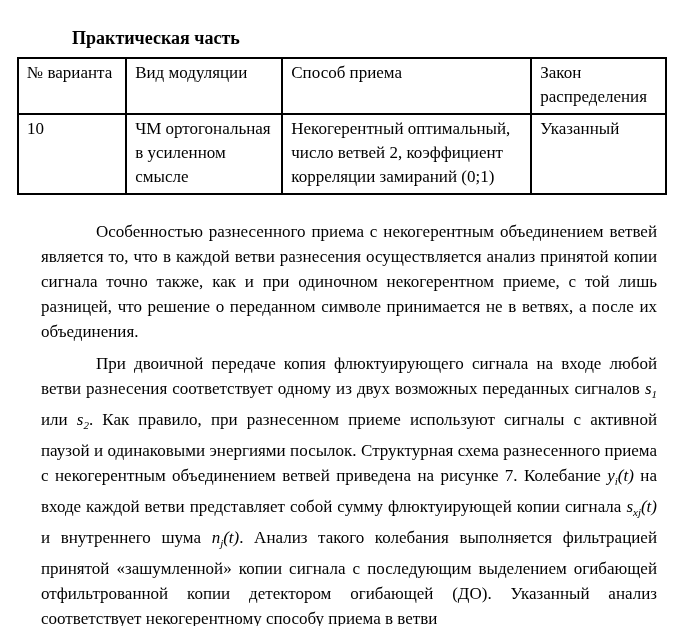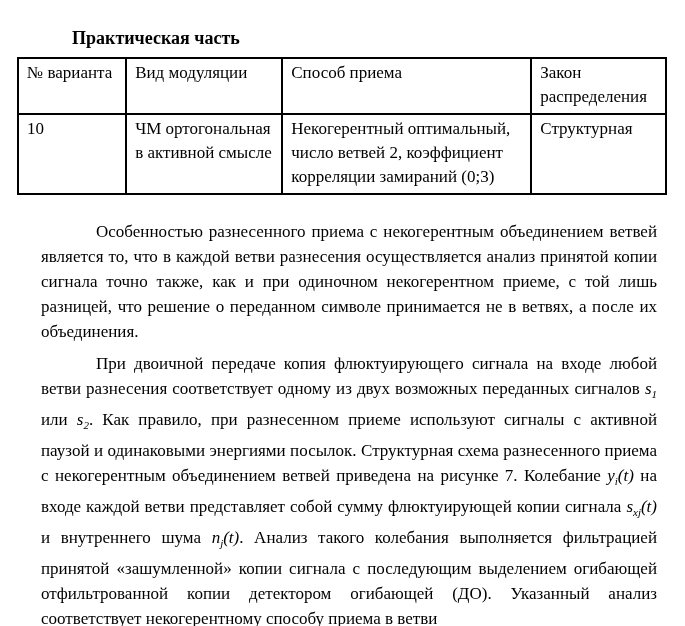--- a/index.html
+++ b/index.html
@@ -72,23 +72,23 @@
         <tr>
           <th class="c1">№ варианта</th>
           <th class="c2">Вид модуляции</th>
           <th class="c3">Способ приема</th>
           <th class="c4">Закон распределения</th>
         </tr>
       </thead>
       <tbody>
         <tr>
           <td class="c1">10</td>
-          <td class="c2 justify">ЧМ ортогональная в активной смысле</td>
-          <td class="c3 justify">Некогерентный оптимальный, число ветвей 2, коэффициент корреляции замираний (0;3)</td>
-          <td class="c4">Структурная</td>
+          <td class="c2 justify">ЧМ ортогональная в усиленном смысле</td>
+          <td class="c3 justify">Некогерентный оптимальный, число ветвей 2, коэффициент корреляции замираний (0;1)</td>
+          <td class="c4">Указанный</td>
         </tr>
       </tbody>
     </table>
 
     <div class="body-text">
         <p class="para"><span>Особенностью разнесенного приема с некогерентным объединением ветвей является то, что в каждой ветви разнесения осуществляется анализ принятой копии сигнала точно также, как и при одиночном некогерентном приеме, с той лишь разницей, что решение о переданном символе принимается не в ветвях, а после их объединения.</span></p>
         <p class="para"><span>При двоичной передаче копия флюктуирующего сигнала на входе любой ветви разнесения соответствует одному из двух возможных переданных сигналов </span><span class="var">s</span><span class="varsub">1</span><span> или </span><span class="var">s</span><span class="varsub">2</span><span>. Как правило, при разнесенном приеме используют сигналы с активной паузой и одинаковыми энергиями посылок. Структурная схема разнесенного приема с некогерентным объединением ветвей приведена на рисунке 7. Колебание </span><span class="var">y</span><span class="varsub">i</span><span class="var">(t)</span><span> на входе каждой ветви представляет собой сумму флюктуирующей копии сигнала </span><span class="var">s</span><span class="varsub">xj</span><span class="var">(t)</span><span> и внутреннего шума </span><span class="var">n</span><span class="varsub">j</span><span class="var">(t)</span><span>. Анализ такого колебания выполняется фильтрацией принятой «зашумленной» копии сигнала с последующим выделением огибающей отфильтрованной копии детектором огибающей (ДО). Указанный анализ соответствует некогерентному способу приема в ветви</span></p>
       </div>
 
   </div>

